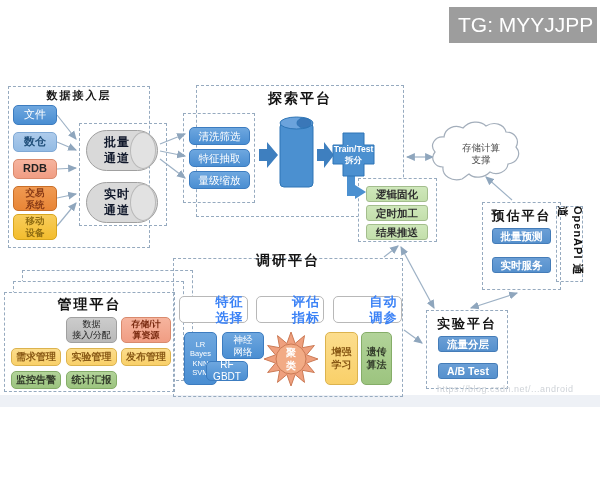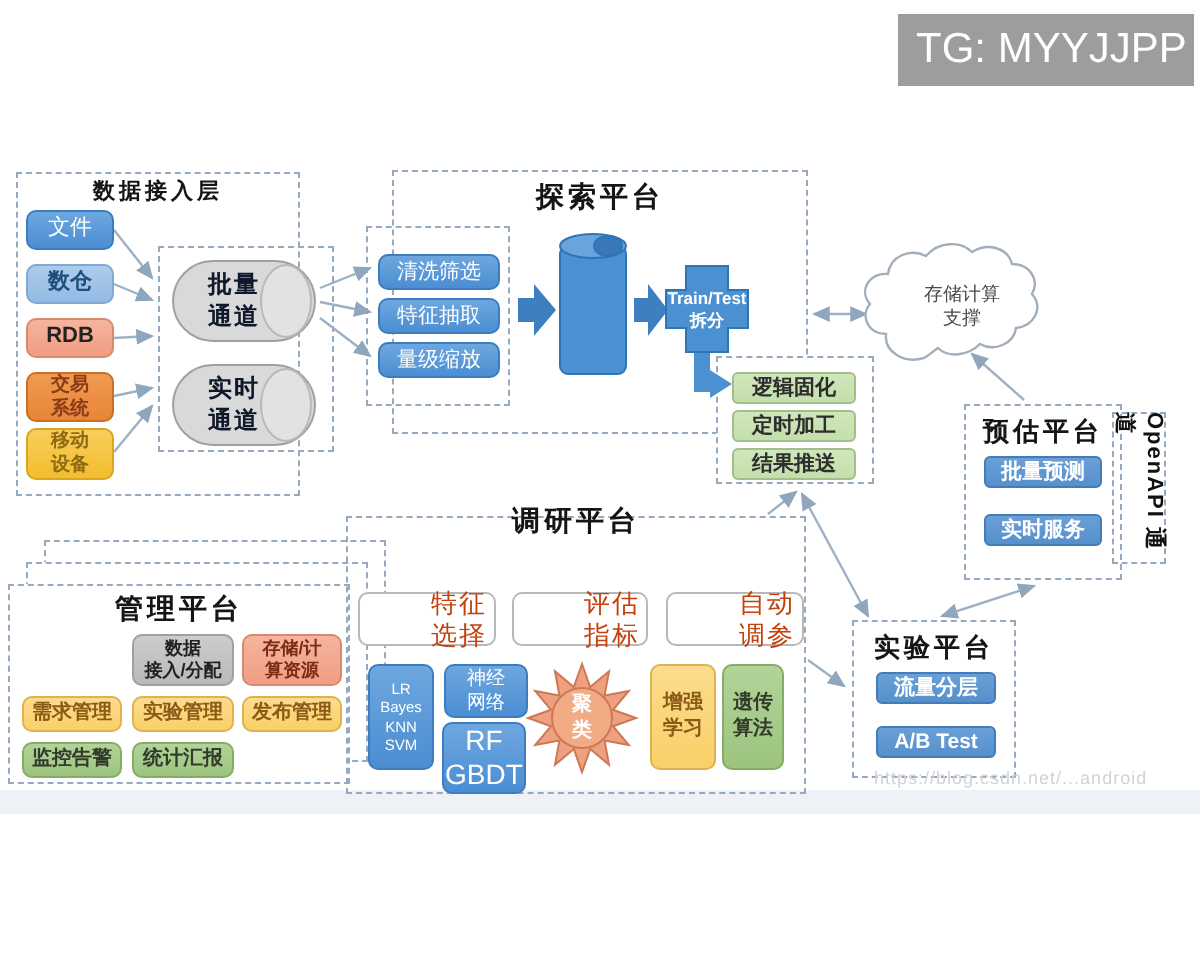--- a/index.html
+++ b/index.html
@@ -12,23 +12,23 @@
   .pill{position:absolute;z-index:3;display:flex;align-items:center;justify-content:center;
         text-align:center;border-radius:5px;box-sizing:border-box;white-space:pre-line;line-height:1.22;}
   .c-blue{background:linear-gradient(180deg,#6ea7df,#4a8ed2);border:1px solid #3c7cc0;color:#fff;}
   .c-lblue{background:linear-gradient(180deg,#aecbeb,#93bbe4);border:1px solid #7fa8d4;color:#1f4e79;font-weight:bold;}
   .c-salmon{background:linear-gradient(180deg,#f6b49e,#f09d83);border:1px solid #d98a6d;color:#222;font-weight:bold;}
   .c-orange{background:linear-gradient(180deg,#f09a52,#e88536);border:1px solid #c96f28;color:#8a3c17;font-weight:bold;}
   .c-gold{background:linear-gradient(180deg,#f8cd5c,#f3bd2e);border:1px solid #d8a61f;color:#8f6c12;font-weight:bold;}
   .c-green{background:linear-gradient(180deg,#cfe7bb,#c3dfab);border:1px solid #a3bd8d;color:#2e2e2e;font-weight:bold;}
   .c-dgreen{background:linear-gradient(180deg,#b2d399,#9cc47f);border:1px solid #85ad68;color:#333c2b;font-weight:bold;}
   .c-yellow{background:linear-gradient(180deg,#fcdd8d,#f9d069);border:1px solid #dcb34e;color:#8a5a16;font-weight:bold;}
-  .c-gray{background:linear-gradient(180deg,#cccccc,#b9b9b9);border:1px solid #a0a0a0;color:#222;font-weight:bold;}
+  .c-gray{background:linear-gradient(180deg,#cccccc,#b9b9b9);border:1px solid #a0a0a0;color:#222;font-weight:normal;}
   .c-mblue{background:linear-gradient(180deg,#6b9fd6,#5590cd);border:1px solid #447cb8;color:#fff;font-weight:bold;}
-  .c-white{background:#fff;border:1px solid #b8b8b8;color:#c2410c;font-weight:normal;padding-left:32px;}
+  .c-white{background:#fff;border:1px solid #b8b8b8;color:#3b82f6;font-weight:bold;padding-left:32px;}
   .cyl{position:absolute;z-index:3;background:#d9d9d9;border:1px solid #a0a0a0;border-radius:21px;
        box-sizing:border-box;display:flex;align-items:center;justify-content:center;}
   .cyl .cap{position:absolute;right:1px;top:1px;width:26px;height:37px;border-radius:50%;
             border:1px solid #b9b9b9;background:#e2e2e2;box-sizing:border-box;}
   .cyl .cyl-label{position:relative;z-index:2;font-weight:bold;color:#0f172a;font-size:12px;
                   white-space:pre-line;text-align:center;line-height:1.3;letter-spacing:1px;margin-right:10px;}
   .shape-label{position:absolute;z-index:4;display:flex;align-items:center;justify-content:center;
                text-align:center;white-space:pre-line;color:#fff;font-weight:bold;line-height:1.3;}
   .wm{position:absolute;z-index:6;color:#fff;display:flex;align-items:center;}
   .overlay{position:absolute;left:0;top:0;z-index:2;}
@@ -148,21 +148,21 @@
   <div class="sect-title" style="left:173px;top:252px;width:230px;font-size:14px;">调研平台</div>
   <div class="pill c-white" style="left:179px;top:296px;width:69px;height:27px;font-size:13px;letter-spacing:1px;">特征选择</div>
   <div class="pill c-white" style="left:256px;top:296px;width:68px;height:27px;font-size:13px;letter-spacing:1px;">评估指标</div>
   <div class="pill c-white" style="left:333px;top:296px;width:69px;height:27px;font-size:13px;letter-spacing:1px;">自动调参</div>
   <div class="pill c-blue" style="left:184px;top:332px;width:33px;height:53px;font-size:7.5px;">LR
 Bayes
 KNN
 SVM</div>
   <div class="pill c-blue" style="left:222px;top:332px;width:42px;height:27px;font-size:9.5px;">神经
 网络</div>
-  <div class="pill c-blue" style="left:221px;top:361px;width:42px;height:36px;font-size:14px;">RF
+  <div class="pill c-blue" style="left:206px;top:361px;width:42px;height:20px;font-size:10px;">RF
 GBDT</div>
   <div class="shape-label" style="left:281px;top:346px;width:20px;height:26px;font-size:10px;">聚
 类</div>
   <div class="pill c-yellow" style="left:325px;top:332px;width:33px;height:53px;font-size:10px;">增强
 学习</div>
   <div class="pill c-dgreen" style="left:361px;top:332px;width:31px;height:53px;font-size:10px;">遗传
 算法</div>
 
   <div class="sect-title" style="left:426px;top:315px;width:82px;font-size:13px;">实验平台</div>
   <div class="pill c-mblue" style="left:438px;top:336px;width:60px;height:16px;font-size:10.5px;border-radius:3px;">流量分层</div>

